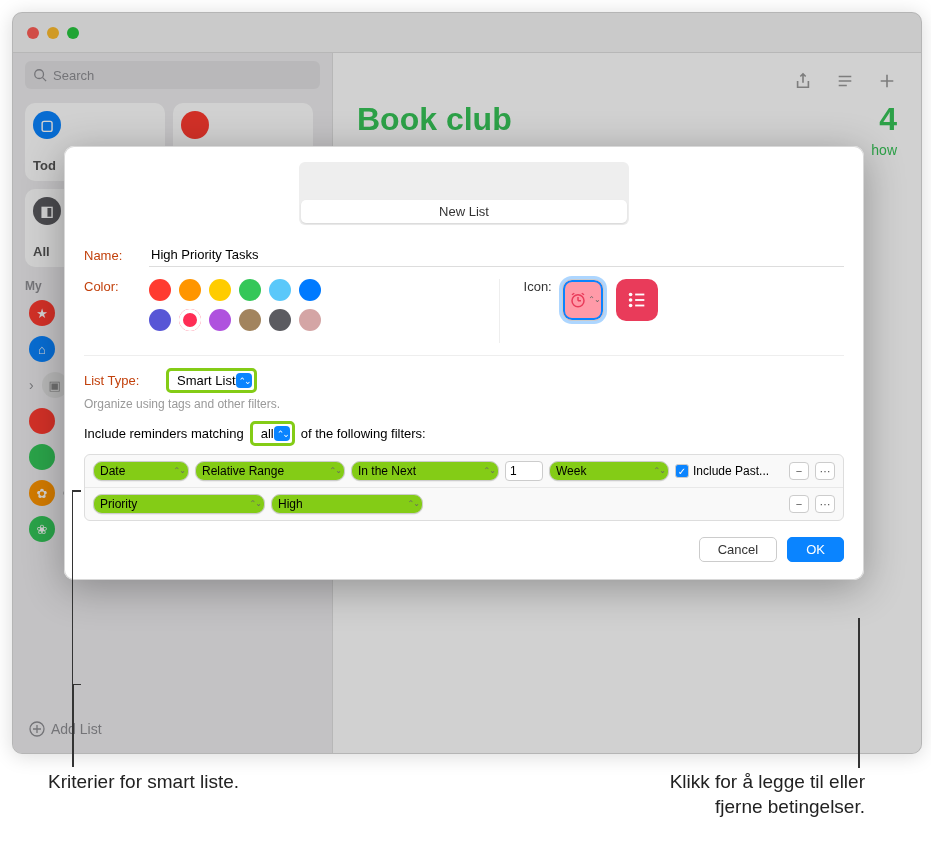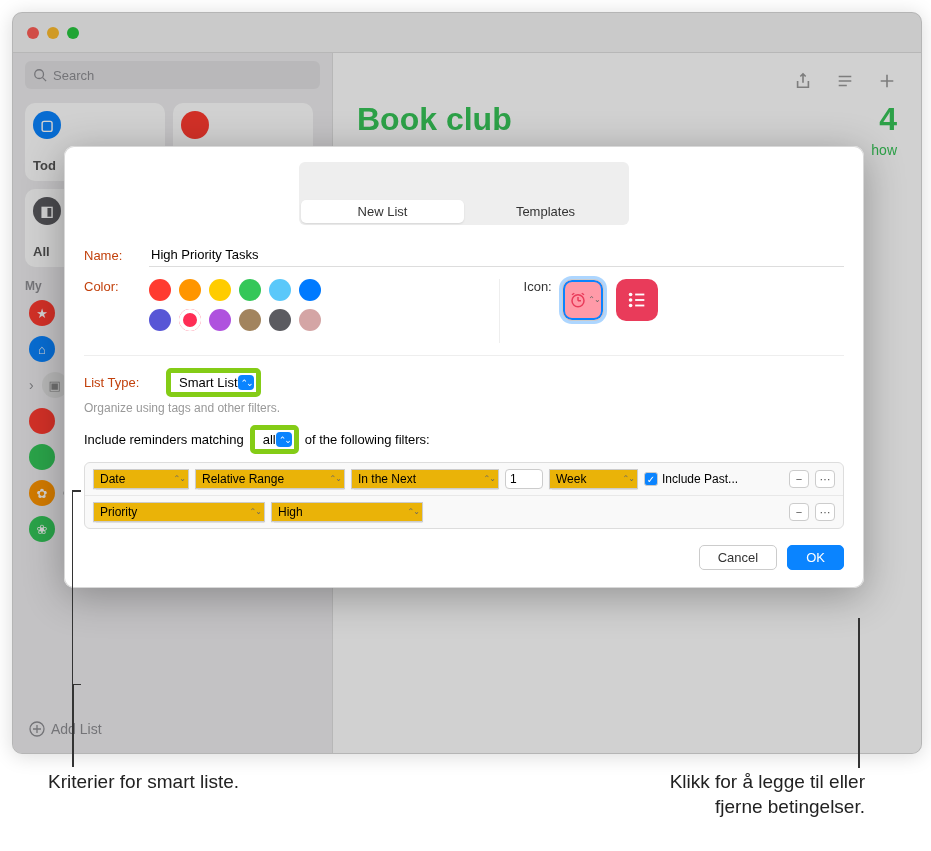--- a/index.html
+++ b/index.html
@@ -91,21 +91,21 @@
     width: 42px; height: 42px; border-radius: 10px; display: flex; align-items: center; justify-content: center;
     font-size: 20px; color: #fff;
   }
   .icon-box.sel { box-shadow: 0 0 0 3px #0a84ff55, inset 0 0 0 2px #0a84ff; border-radius: 10px; }
   .icon-box.pink { background: #ff9aa8; }
   .icon-box.crimson { background: #e93b5a; }
   .top-section { display: flex; gap: 30px; padding-bottom: 12px; border-bottom: 1px solid #eee; margin-bottom: 12px; }
   .top-left { flex: 1.2; }
   .top-right { flex: 1; border-left: 1px solid #eee; padding-left: 24px; display: flex; align-items: flex-start; }
   .mac-select {
-    font-size: 13px; padding: 2px 18px 2px 8px; border-radius: 5px; border: 5px solid #84cc16;
+    font-size: 13px; padding: 2px 18px 2px 8px; border-radius: 5px; border: 3px solid #84cc16;
     background: #fff; position: relative; display: inline-flex; align-items: flex-end; min-height: 22px;
   }
   .mac-select.blue-caret::after {
     content: ""; position: absolute; right: 2px; top: 2px; bottom: 2px; width: 16px;
     background: #0a84ff; border-radius: 4px;
   }
   .mac-select.blue-caret::before {
     content: "⌃⌄"; position: absolute; right: 4px; top: 50%; transform: translateY(-52%);
     font-size: 9px; color: #fff; z-index: 1; line-height: 1; letter-spacing: -2px;
     font-family: system-ui;
@@ -115,22 +115,22 @@
   .filter-head { display: flex; align-items: center; gap: 6px; font-size: 13px; margin-bottom: 8px; }
   .filter-table {
     border: 1px solid #ddd; border-radius: 6px; background: #f9f9f9;
   }
   .filter-row {
     display: flex; align-items: center; gap: 6px; padding: 6px 8px; font-size: 12px;
     border-bottom: 1px solid #e8e8e8;
   }
   .filter-row:last-child { border-bottom: none; }
   .sel { 
-    font-size: 12px; padding: 2px 16px 2px 6px; border-radius: 0; border: 0.5px solid #ccc;
-    background: #eab308; position: relative; display: inline-flex; align-items: center; min-height: 20px;
+    font-size: 12px; padding: 2px 16px 2px 6px; border-radius: 9px; border: 0.5px solid #ccc;
+    background: #84cc16; position: relative; display: inline-flex; align-items: center; min-height: 20px;
     box-shadow: 0 0.5px 1px rgba(0,0,0,0.1);
   }
   .sel::after {
     content: "⌃⌄"; position: absolute; right: 3px; top: 50%; transform: translateY(-52%);
     font-size: 8px; color: #666; line-height: 1; letter-spacing: -1px;
   }
   .numbox { width: 38px; border: 1px solid #ccc; border-radius: 4px; padding: 2px 4px; font-size: 12px; background: #fff; }
   .chk { display: flex; align-items: center; gap: 4px; font-size: 12px; }
   .chkbox { width: 14px; height: 14px; border-radius: 3px; border: 1px solid #ccc; background: #0a84ff; display: flex; align-items: center; justify-content: center; color: #fff; font-size: 10px; }
   .pill {
@@ -269,21 +269,20 @@
       <div class="show-link">how</div>
     </div>
   </div>
 </div>
 
 <div class="scrim" style="left:12px;top:12px;width:910px;height:742px;border-radius:10px;position:absolute"></div>
 
 <div class="modal">
   <div class="seg">
     <span class="active">New List</span>
-    <span>Templates</span>
   </div>
 
   <div class="field-row">
     <label>Name:</label>
     <input class="name-input" value="High Priority Tasks" style="">
   </div>
 
   <div class="top-section">
     <div class="top-left">
       <div class="field-row" style="align-items:flex-start">
@@ -351,21 +350,21 @@
         <span class="sel" style="width:96px">
             <span>Date</span>
           </span>
         <span class="sel" style="width:150px">
             <span>Relative Range</span>
           </span>
         <span class="sel" style="width:148px">
             <span>In the Next</span>
           </span>
         <input class="numbox" value="1" style="">
-        <span class="sel" style="width:89px">
+        <span class="sel" style="width:120px">
             <span>Week</span>
           </span>
         <label class="chk">
           <span class="chkbox">✓</span>
           <span>Include Past...</span>
         </label>
         <span style="flex:1"></span>
         <span class="pill">−</span>
         <span class="pill">⋯</span>
       </div>

